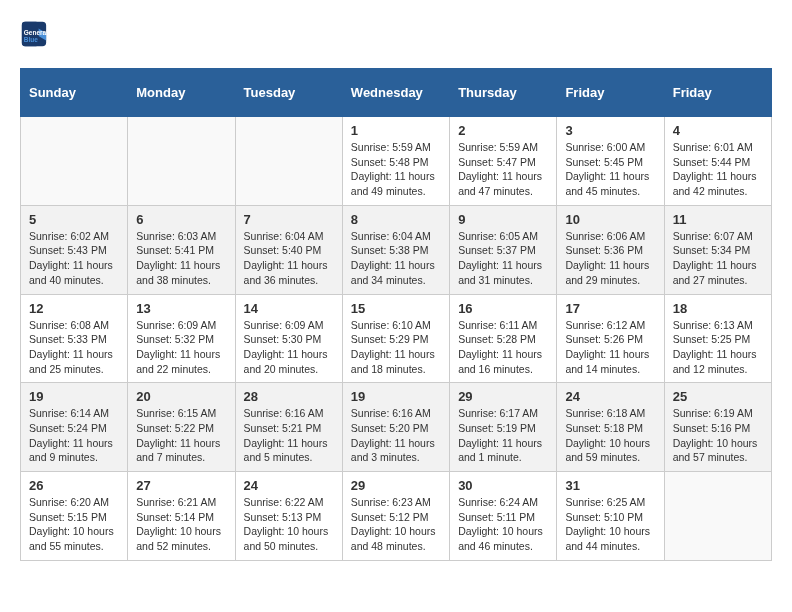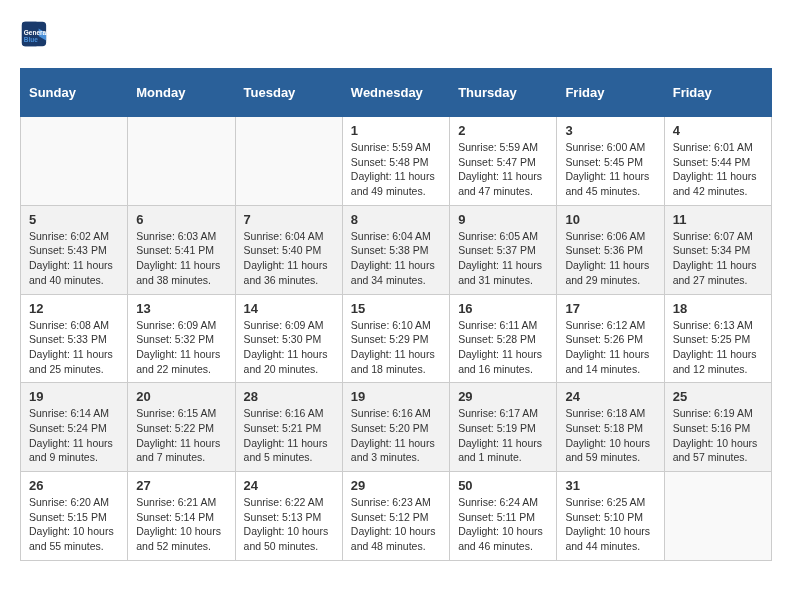--- a/index.html
+++ b/index.html
@@ -251,21 +251,21 @@
         </td>
         <td>
           <div class="day-number">24</div>
           <div class="day-info">Sunrise: 6:22 AM<br>Sunset: 5:13 PM<br>Daylight: 10 hours<br>and 50 minutes.</div>
         </td>
         <td>
           <div class="day-number">29</div>
           <div class="day-info">Sunrise: 6:23 AM<br>Sunset: 5:12 PM<br>Daylight: 10 hours<br>and 48 minutes.</div>
         </td>
         <td>
-          <div class="day-number">50</div>
+          <div class="day-number">30</div>
           <div class="day-info">Sunrise: 6:24 AM<br>Sunset: 5:11 PM<br>Daylight: 10 hours<br>and 46 minutes.</div>
         </td>
         <td>
           <div class="day-number">31</div>
           <div class="day-info">Sunrise: 6:25 AM<br>Sunset: 5:10 PM<br>Daylight: 10 hours<br>and 44 minutes.</div>
         </td>
         <td class="empty-cell"></td>
       </tr>
     </tbody>
 </table>

